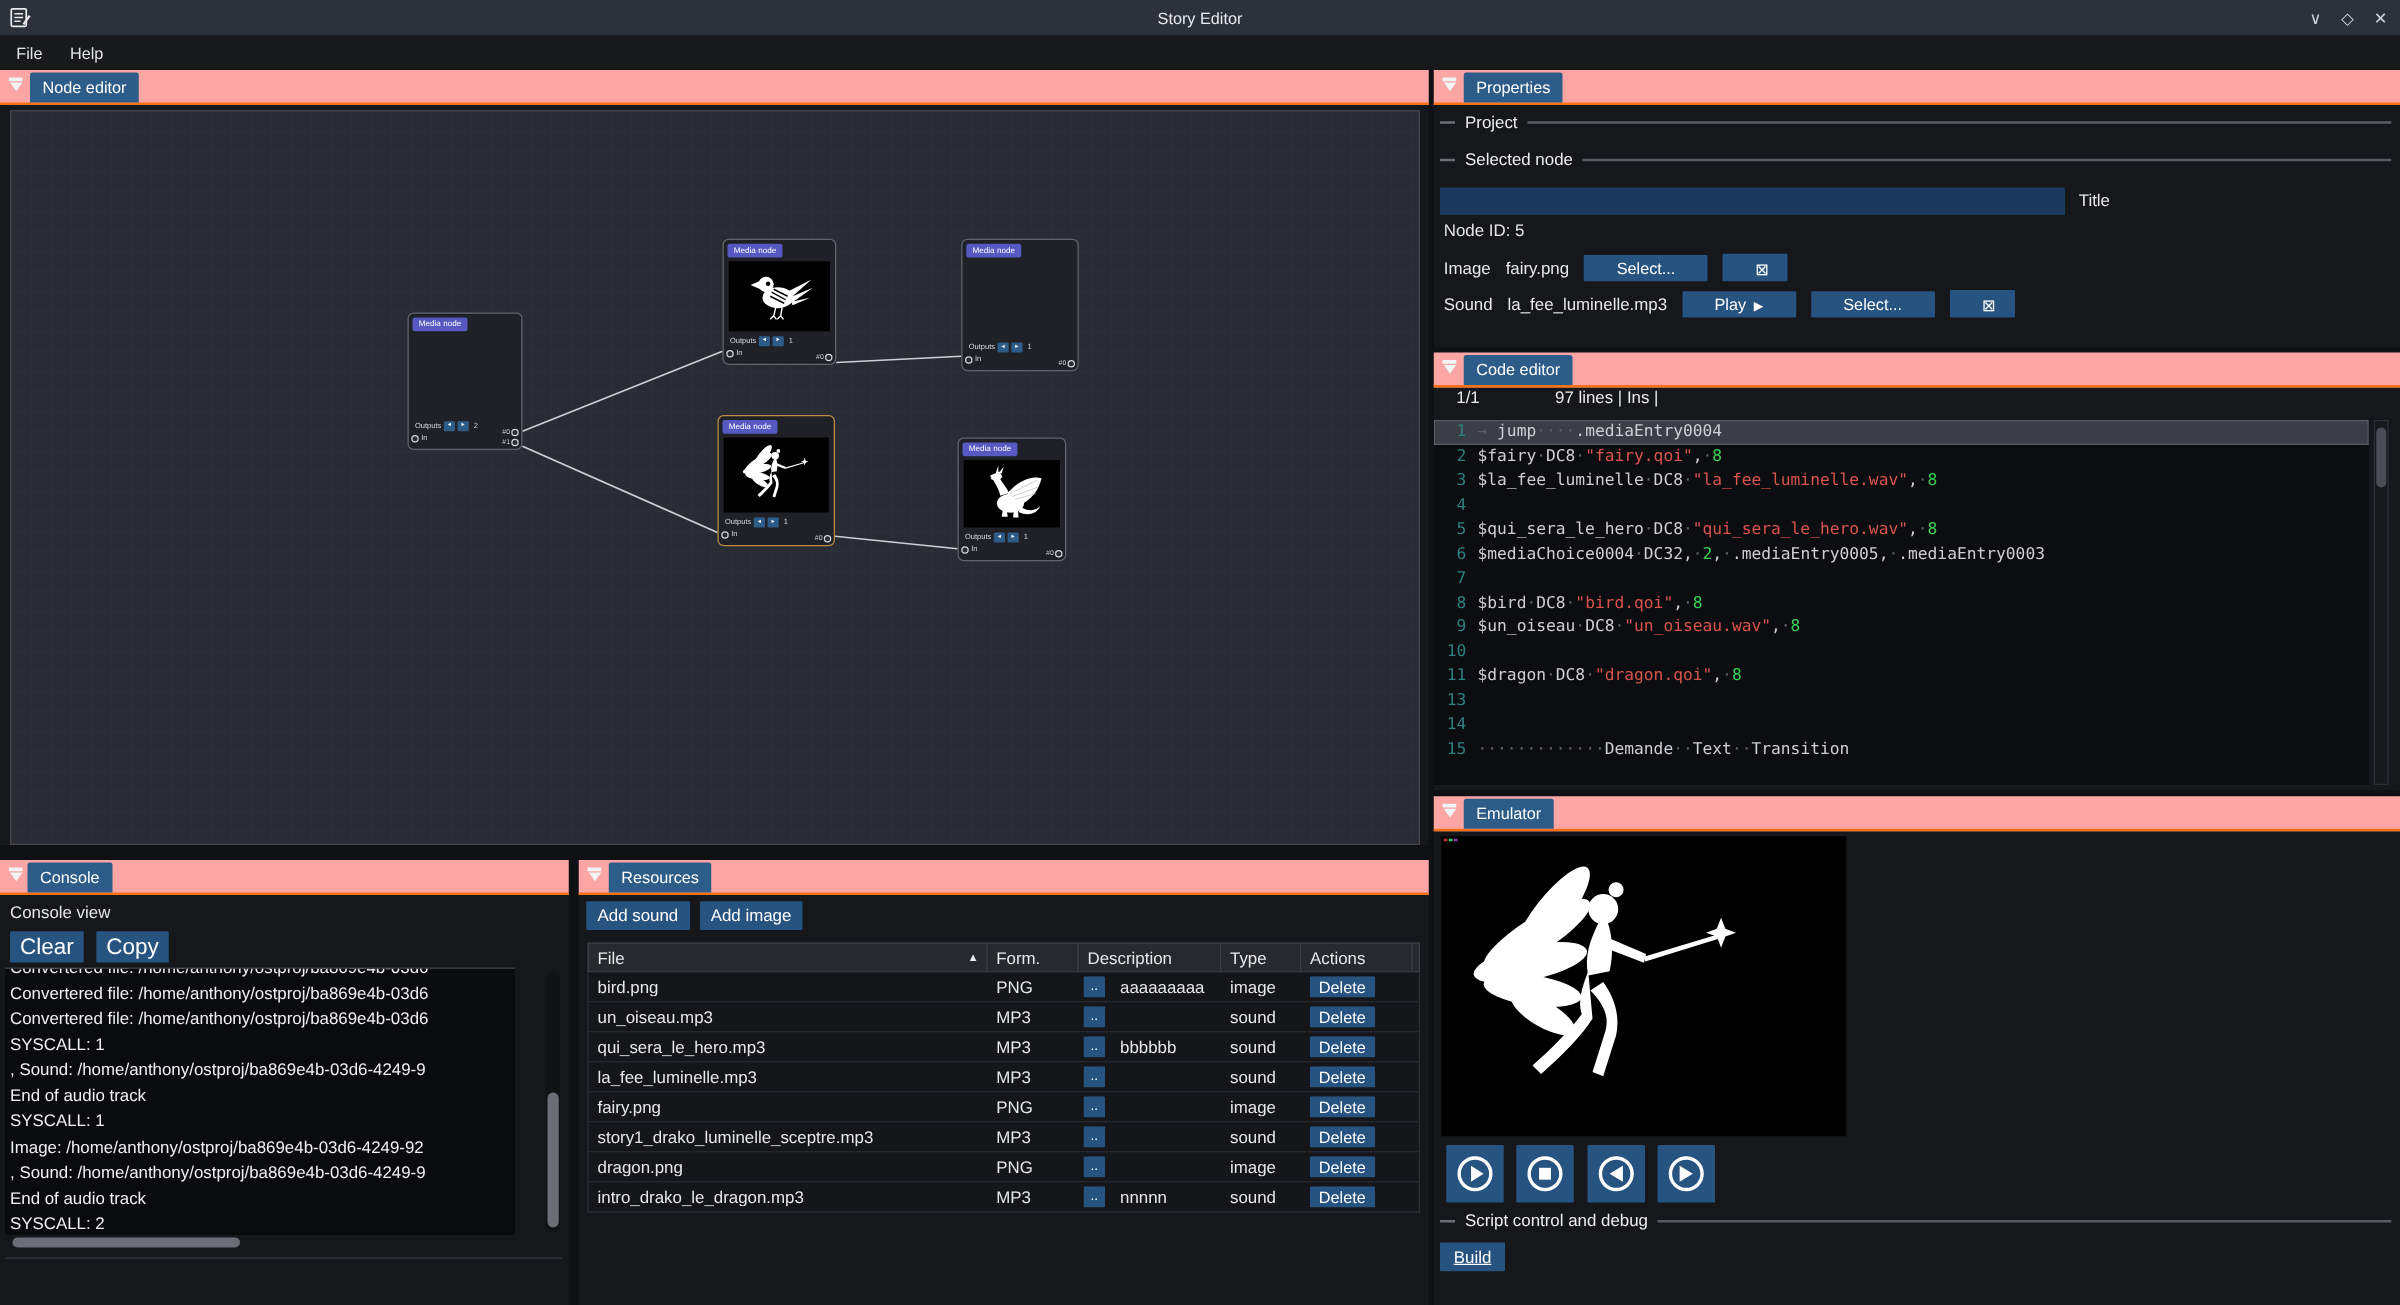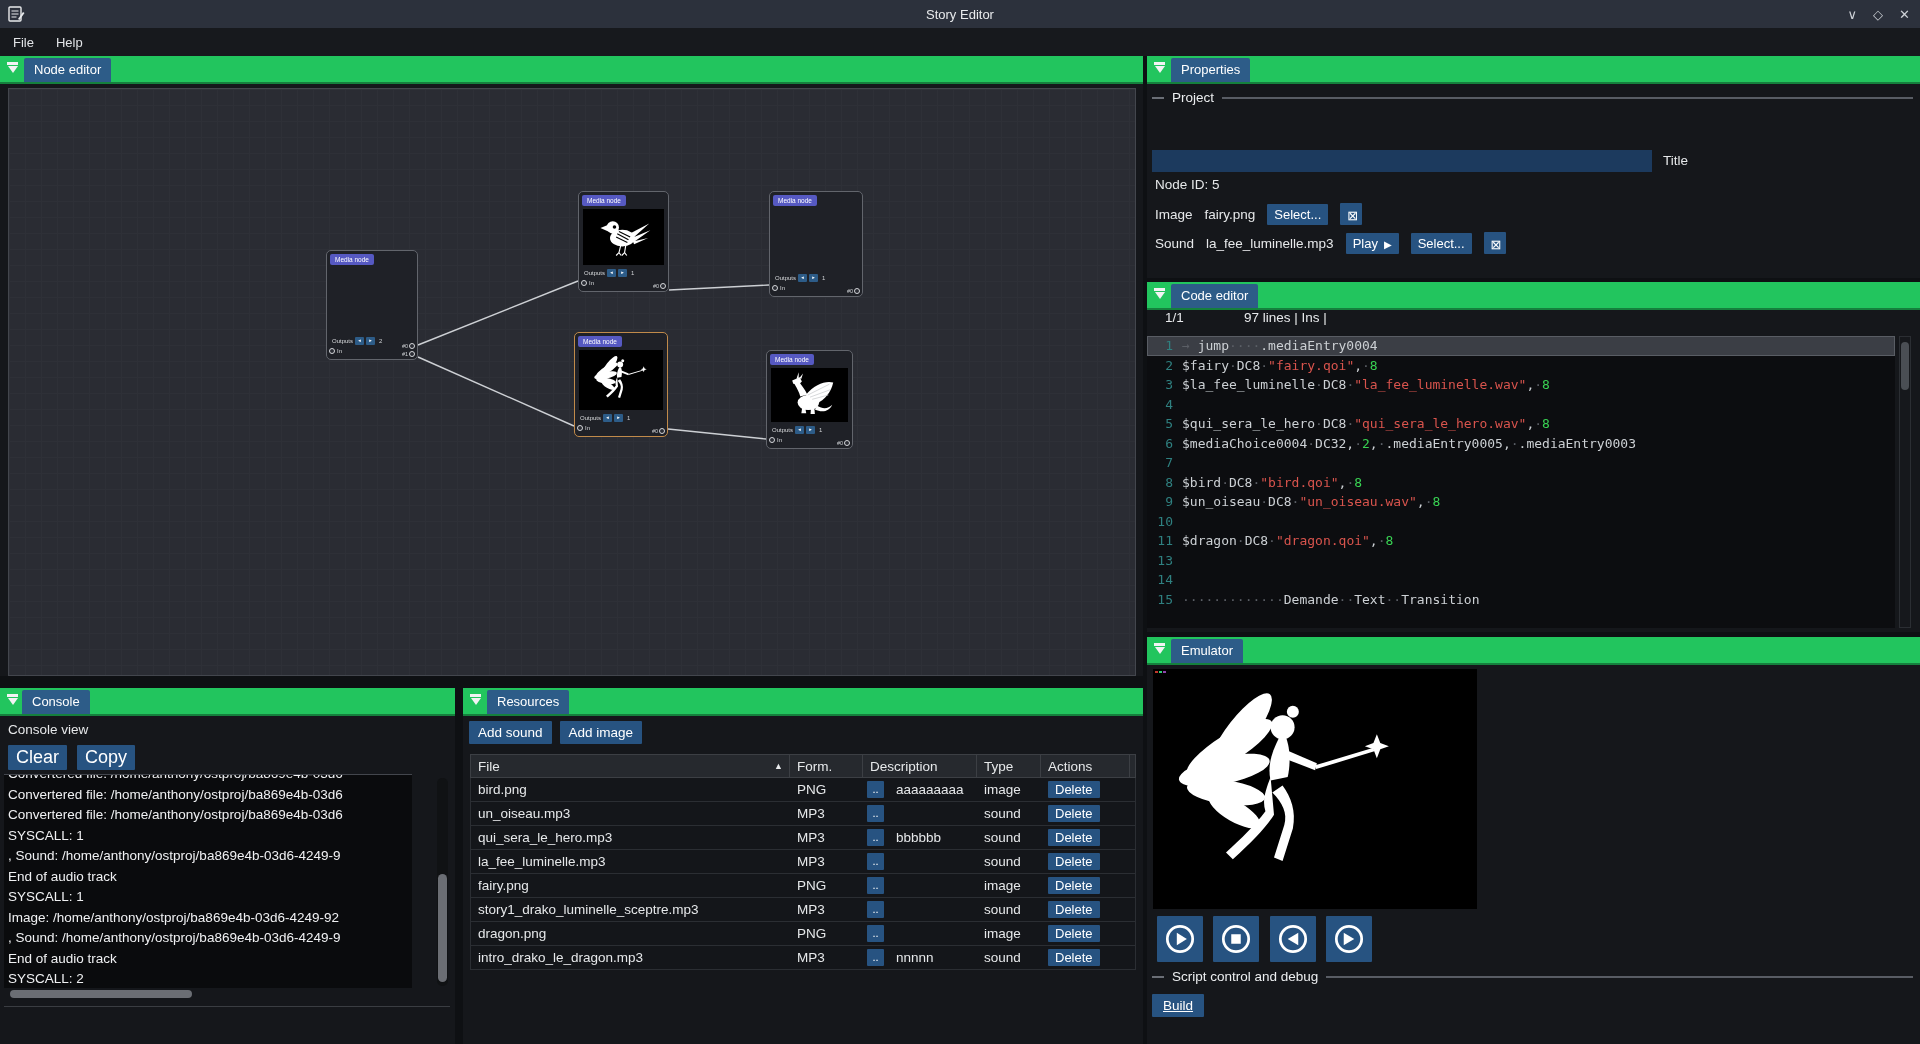--- a/index.html
+++ b/index.html
@@ -10,21 +10,21 @@
   .titlebar{position:absolute;left:0;top:0;width:1920px;height:28px;background:#2c313c;display:flex;align-items:center;}
   .titlebar .app-icon{position:absolute;left:8px;top:5px;width:17px;height:18px;}
   .titlebar .title{position:absolute;left:0;right:0;text-align:center;font-size:13px;color:#e8eaec;}
   .win-controls{position:absolute;right:10px;top:0;height:28px;display:flex;align-items:center;gap:16px;font-size:13px;color:#cfd3d8;}
   .win-controls span{cursor:default;}
   .menubar{position:absolute;left:0;top:28px;width:1920px;height:28px;background:#17191d;display:flex;align-items:center;gap:4px;padding-left:4px;box-sizing:border-box;font-size:13px;}
   .menu-item{padding:4px 9px;color:#e2e4e7;}
 
   
   .panel{position:absolute;background:#15171b;}
-  .tabrow{position:relative;height:26px;background:#22c55e;border-bottom:2px solid #15803d;display:flex;align-items:flex-end;}
+  .tabrow{position:relative;height:26px;background:#fca5a5;border-bottom:2px solid #f97316;display:flex;align-items:flex-end;}
   .collapse-icon{position:absolute;left:6px;top:6px;width:13px;height:13px;display:flex;flex-direction:column;align-items:center;gap:1px;}
   .collapse-icon .bar{width:11px;height:2.5px;background:#f2f3f4;}
   .collapse-icon .tri{width:0;height:0;border-left:5.5px solid transparent;border-right:5.5px solid transparent;border-top:7px solid #f2f3f4;}
   .tab{margin-left:24px;background:#2d5c88;color:#fff;font-size:13px;padding:4px 10px 5px 10px;border-radius:2px 2px 0 0;white-space:nowrap;}
 
   .blue-btn{background:#275381;color:#fff;border:none;font-family:"Liberation Sans",sans-serif;font-size:18px;padding:2px 8px;border-radius:1px;cursor:default;}
 
   
   #node-editor-panel{left:0;top:56px;width:1143px;height:620px;}
   #node-canvas{position:absolute;left:8px;top:32px;width:1128px;height:588px;background:#2a2c33;border:1px solid #43464d;box-sizing:border-box;
@@ -78,21 +78,21 @@
   
   #properties-panel{left:1147px;top:56px;width:773px;height:222px;}
   .sec-row{position:absolute;left:5px;right:7px;display:flex;align-items:center;gap:8px;}
   .sec-dash{width:12px;height:2px;background:#6a6e76;}
   .sec-label{font-size:13.5px;color:#eceef0;white-space:nowrap;}
   .sec-line{flex:1;height:2px;background:#585c64;}
   #prop-title-input{position:absolute;left:5px;top:94px;width:500px;height:22px;background:#1c3a5e;border:none;color:#e8eaec;font-size:13px;padding:0 6px;box-sizing:border-box;font-family:"Liberation Sans",sans-serif;}
   #prop-title-label{position:absolute;left:516px;top:97px;font-size:13.5px;}
   #prop-nodeid{position:absolute;left:8px;top:121px;font-size:13.5px;}
   .prop-row{position:absolute;left:8px;display:flex;align-items:center;gap:12px;font-size:13.5px;}
-  .prop-row .blue-btn{font-size:13px;padding:3px 7px;}
+  .prop-row .blue-btn{font-size:13px;padding:3px 26px;}
   .sq-btn{width:22px;height:22px;padding:0;font-size:13px;line-height:20px;text-align:center;}
   .play-arrow{font-size:10px;margin-left:6px;}
 
   
   #code-panel{left:1147px;top:282px;width:773px;height:350px;background:#15171b;}
   #code-status{position:absolute;left:0;top:28px;width:100%;height:24px;font-size:13.5px;color:#e8eaec;}
   #code-status .cur{position:absolute;left:18px;}
   #code-status .info{position:absolute;left:97px;}
   #code-area{position:absolute;left:0;top:54px;width:748px;height:292px;background:#0c0d10;overflow:hidden;font-family:"DejaVu Sans Mono",monospace;font-size:13px;}
   .cl{display:flex;height:19.5px;line-height:19.5px;white-space:pre;}
@@ -493,20 +493,25 @@
           <span class="bar"></span>
           <span class="tri"></span>
         </span>
       <span class="tab">Properties</span>
     </div>
     <div class="sec-row" style="top:34px">
       <span class="sec-dash"></span>
         <span class="sec-label">Project</span>
         <span class="sec-line"></span>
     </div>
+    <div class="sec-row" style="top:64px">
+      <span class="sec-dash"></span>
+        <span class="sec-label">Selected node</span>
+        <span class="sec-line"></span>
+    </div>
     <input id="prop-title-input" value="" style="">
     <span id="prop-title-label">Title</span>
     <div id="prop-nodeid">Node ID: 5</div>
     <div class="prop-row" style="top:147px">
       <span>Image</span>
       <span>fairy.png</span>
       <button class="blue-btn">Select...</button>
       <button class="blue-btn sq-btn">⊠</button>
     </div>
     <div class="prop-row" style="top:176px">

